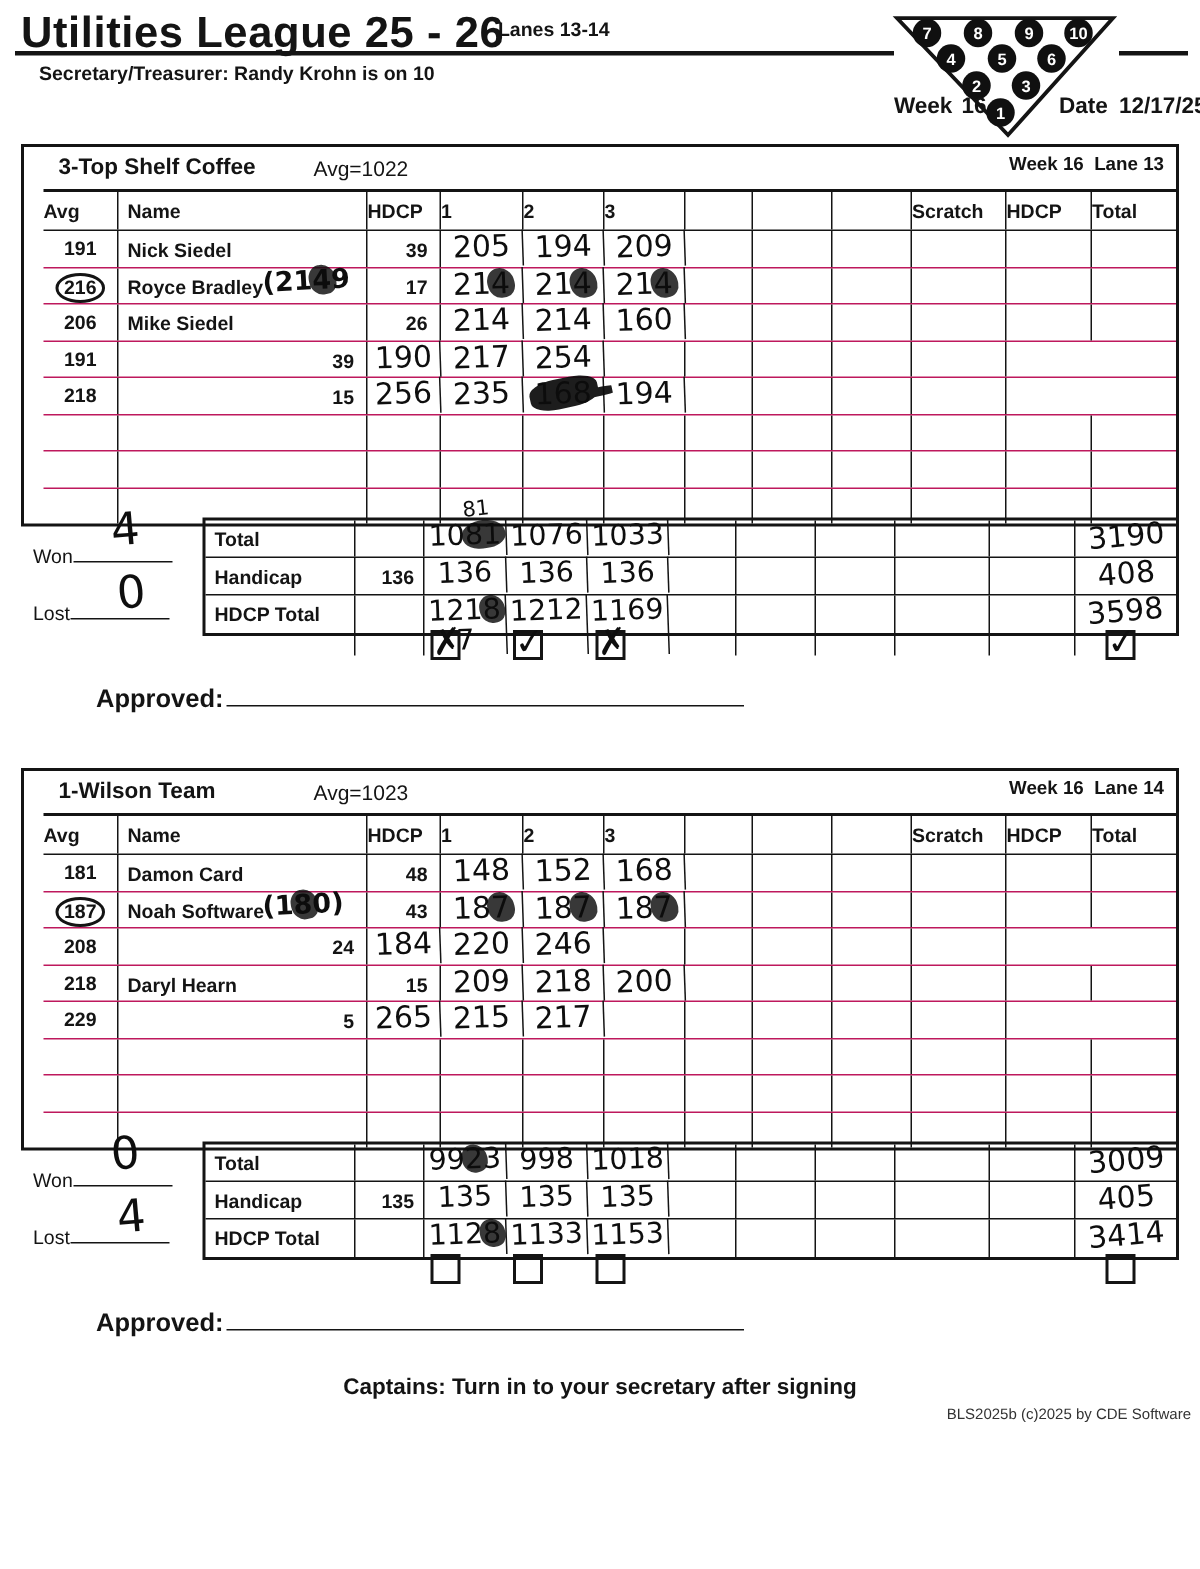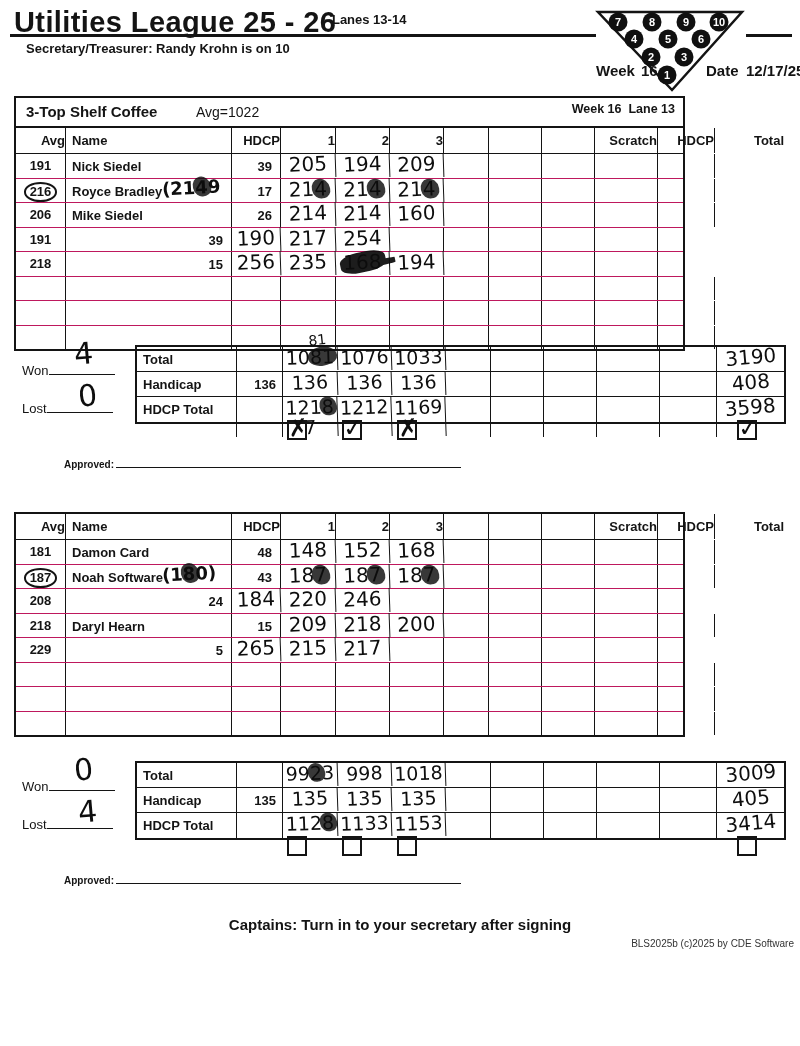--- a/index.html
+++ b/index.html
@@ -9,29 +9,29 @@
   .title{position:absolute;left:14px;top:6px;font-size:29px;font-weight:bold;letter-spacing:.4px;}
   .lanes{position:absolute;left:324px;top:12px;font-size:13px;font-weight:bold;}
   .rule1{position:absolute;left:10px;top:34px;width:586px;height:3px;background:#141414;}
   .rule2{position:absolute;left:746px;top:34px;width:46px;height:3px;background:#141414;}
   .secretary{position:absolute;left:26px;top:41px;font-size:13px;font-weight:bold;}
   .weekdate{position:absolute;top:62px;font-size:15px;font-weight:bold;margin-left:20px;}
   .wd-val{font-weight:600;}
   .pins-svg{position:absolute;left:594px;top:6px;}
   
   .team{position:absolute;left:14px;width:772px;height:394px;}
-  .tbl{position:absolute;left:0;top:0;width:671px;border:2px solid #141414;box-sizing:border-box;background:transparent;}
+  .tbl{position:absolute;left:0;top:0;width:772px;border:2px solid #141414;box-sizing:border-box;background:transparent;padding-left:13px;}
   .thead{height:28px;border-bottom:2px solid #141414;position:relative;}
   .tname{position:absolute;left:10px;top:5px;font-size:15px;font-weight:bold;}
   .tavg{position:absolute;left:180px;top:6px;font-size:14px;}
   .tweek{position:absolute;right:8px;top:4px;font-size:12.5px;font-weight:bold;white-space:pre;}
   .grid12{display:grid;grid-template-columns:50px 166px 49px 55px 54px 54px 45px 53px 53px 63px 57px 69px;}
   .grid11{display:grid;grid-template-columns:100px 46px 55px 54px 54px 45px 53px 53px 63px 57px 68px;}
   .chead{height:25px;border-bottom:1px solid #141414;}
-  .chead .c{font-size:13px;font-weight:bold;text-align:right;padding-top:5px;}
+  .chead .c{font-size:13px;font-weight:bold;text-align:left;padding-top:5px;}
   .trow{height:23.5px;border-bottom:1px solid #be185d;}
   .trow:last-child{border-bottom:none;}
   .c{border-right:1px solid #141414;position:relative;box-sizing:border-box;overflow:visible;}
   .c:last-child{border-right:none;}
   .avg{font-size:13px;font-weight:bold;text-align:center;padding-top:4px;}
   .pname{font-size:13px;font-weight:bold;padding:5px 0 0 6px;white-space:nowrap;}
   .hd{font-size:13px;font-weight:bold;text-align:right;padding:5px 8px 0 0;}
   
   .hw{font-family:"DejaVu Sans",sans-serif;color:#0e0e0e;}
   .score{font-size:20px;line-height:21px;text-align:center;transform:rotate(-2deg);}
@@ -51,21 +51,21 @@
   .tscore{font-size:19px;line-height:20px;text-align:center;transform:rotate(-2deg);}
   .sum{font-size:20px;line-height:20px;text-align:center;transform:rotate(-5deg);}
   
   .wl{position:absolute;left:8px;font-size:13px;font-weight:normal;}
   .wl-line{display:inline-block;width:66px;border-bottom:1.5px solid #141414;height:12px;}
   .wl-val{position:absolute;font-size:30px;transform:rotate(-5deg);}
   
   .cb{position:absolute;top:324px;width:20px;height:20px;border:2.5px solid #141414;box-sizing:border-box;}
   .cb .mk{position:absolute;left:-1px;top:-8px;font-size:24px;transform:rotate(-6deg);}
   
-  .appr{position:absolute;left:50px;top:360px;font-size:10px;font-weight:bold;}
+  .appr{position:absolute;left:50px;top:360px;font-size:17px;font-weight:bold;}
   .appr-line{display:inline-block;width:345px;border-bottom:1.5px solid #141414;height:11px;margin-left:2px;}
   
   .captains{position:absolute;left:0;right:0;top:916px;text-align:center;font-size:15px;font-weight:bold;}
   .copyright{position:absolute;right:6px;top:938px;font-size:10px;color:#333;}
 </style>
 </head>
 <body>
 
 <div class="page">
 
@@ -299,20 +299,25 @@
       </div>
     <div class="cb" style="left:723px;">
         <span class="mk hw">✓</span>
       </div>
 
     <div class="appr"><span>Approved:</span><span class="appr-line"></span></div>
   </div>
 
   <div class="team" style="top:512px;">
     <div class="tbl">
+      <div class="thead">
+        <span class="tname">1-Wilson Team</span>
+        <span class="tavg">Avg=1023</span>
+        <span class="tweek">Week 16  Lane 14</span>
+      </div>
       <div class="chead grid12">
         <div class="c">Avg</div>
         <div class="c" style="text-align:left;padding-left:6px;">Name</div>
         <div class="c">HDCP</div>
         <div class="c">1</div>
         <div class="c">2</div>
         <div class="c">3</div>
         <div class="c"></div>
           <div class="c"></div>
           <div class="c"></div>

